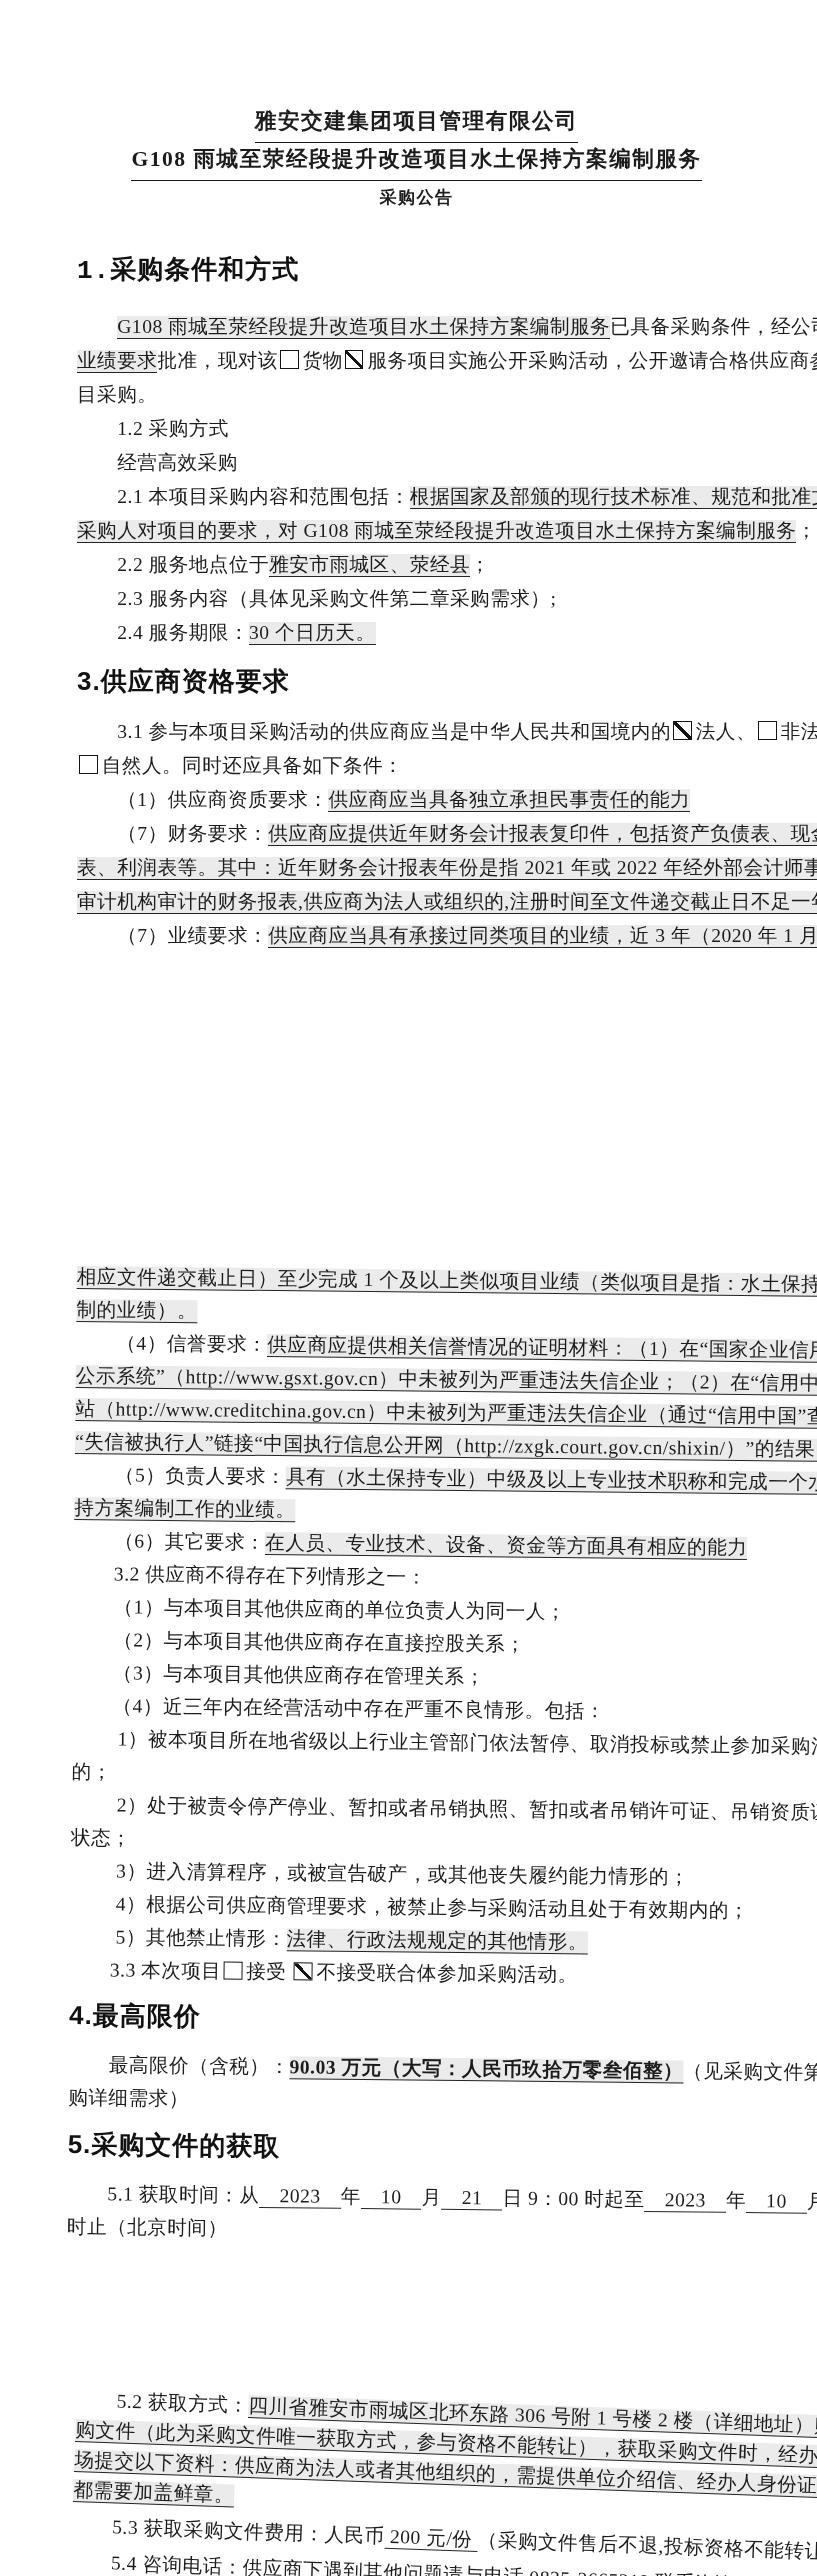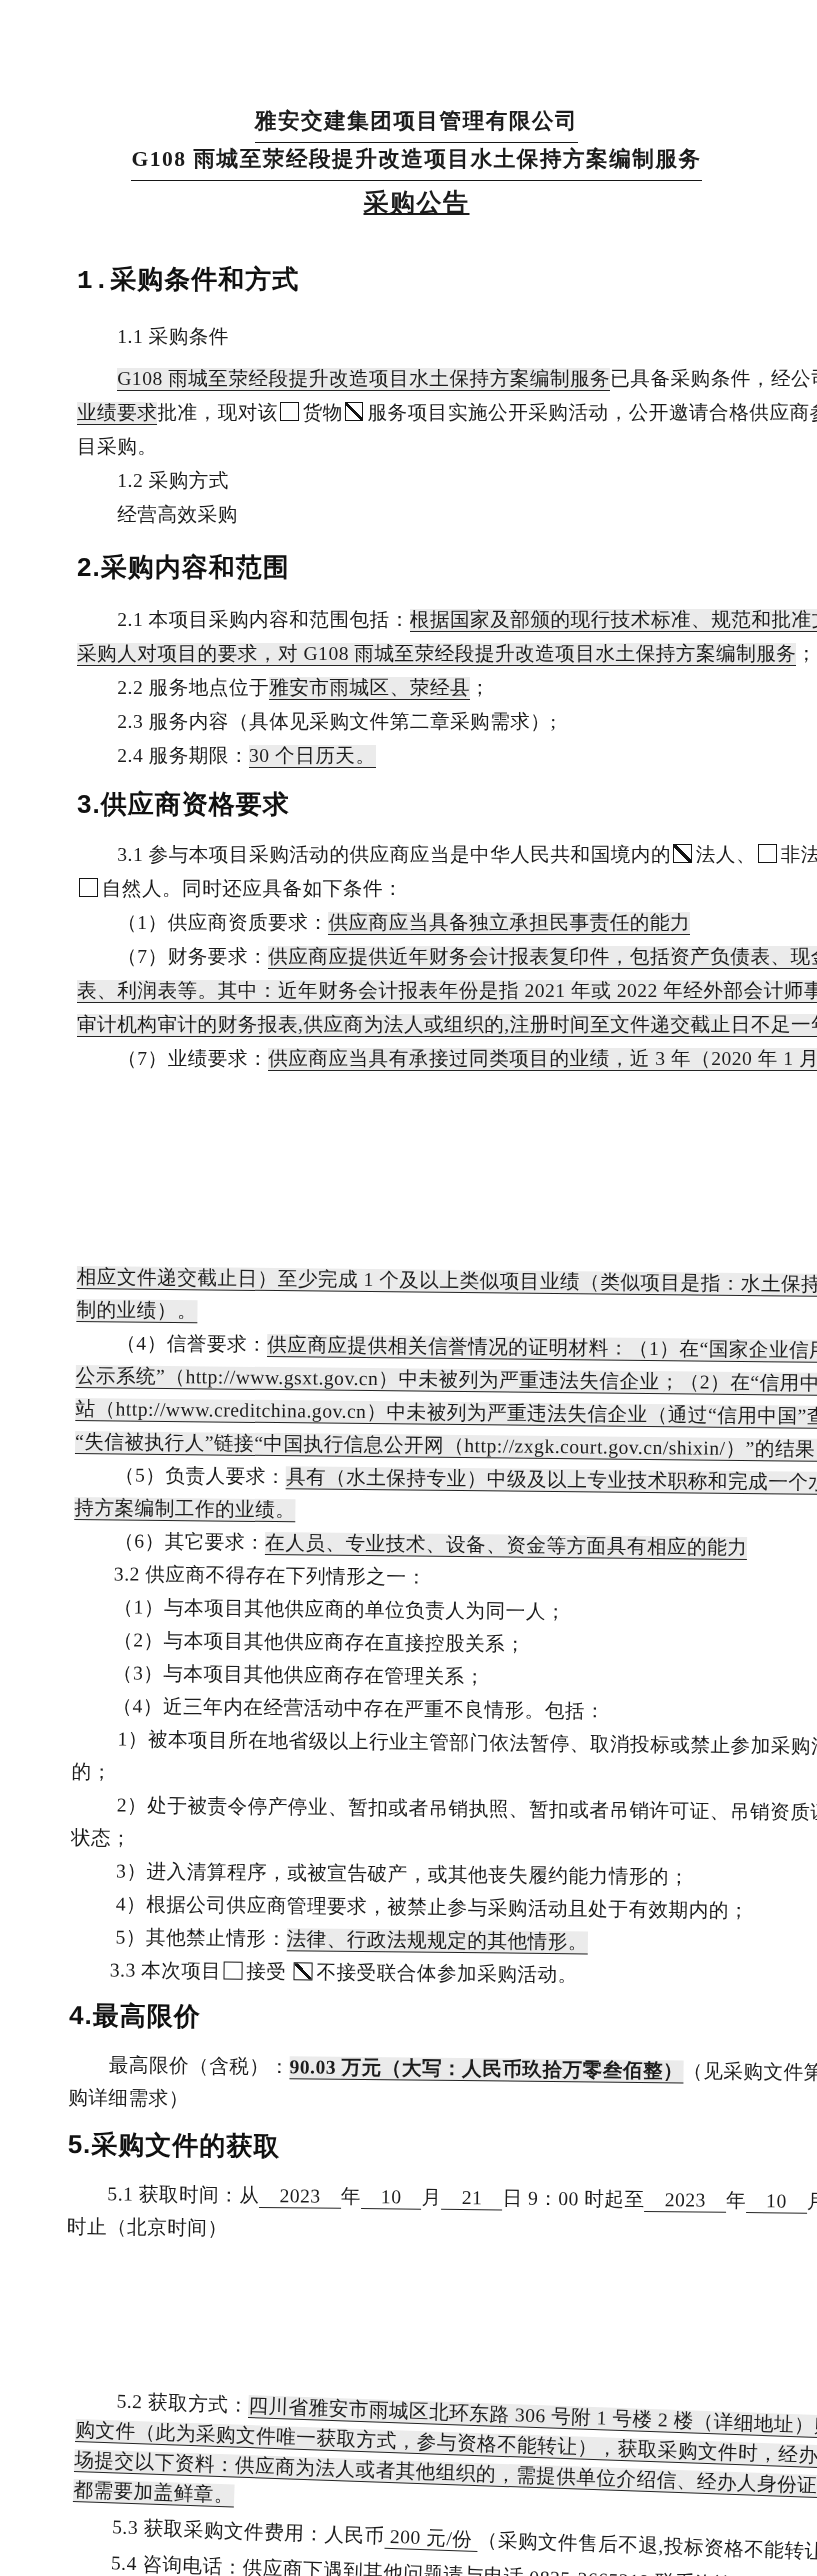--- a/index.html
+++ b/index.html
@@ -10,21 +10,21 @@
     color:#1c1c1c;
   }
   .sect{position:absolute;left:0;width:818px;box-sizing:border-box;padding:0 62px 0 77px;}
   #page1{top:0;padding-top:106px;}
   #page2{top:1260px;transform:rotate(0.6deg);transform-origin:77px 0;}
   #page3{top:2385px;transform:rotate(2deg);transform-origin:77px 0;}
 
   .title{text-align:center;font-weight:bold;font-size:21.6px;letter-spacing:1.5px;white-space:nowrap;}
   #t1{margin-bottom:9.3px;}
   #t2{margin-bottom:12.4px;}
-  #t3{font-size:25px;text-decoration:underline;}
+  #t3{font-size:17px;}
   .tu{border-bottom:1.5px solid #161616;padding-bottom:9px;font-family:Liberation Serif, serif;}
 
   .h{font-family:"Liberation Sans","DejaVu Sans",sans-serif;font-weight:bold;
      font-size:26px;letter-spacing:1px;color:#111;white-space:nowrap;}
   #h1{margin:43px 0 23px;font-family:Liberation Mono, monospace;}
   #h2{margin:18.5px 0 17.5px;}
   #h3{margin:14.4px 0 15.5px;}
   #h4{margin:12.4px 0 14.4px;}
   #h5{margin:13.4px 0 14.4px;}
 
@@ -45,36 +45,32 @@
 </style>
 </head>
 <body>
 
 <section id="page1" class="sect lh66">
   <div class="title" id="t1"><span class="tu">雅安交建集团项目管理有限公司</span></div>
   <div class="title" id="t2"><span class="tu">G108 雨城至荥经段提升改造项目水土保持方案编制服务</span></div>
   <div class="title" id="t3">采购公告</div>
 
   <div class="h" id="h1">1.采购条件和方式</div>
-  <div>
-      <div class="ln"><span class="">　　1.1 采购条件</span></div>
-    </div>
   <div class="mt16">
       <div class="ln"><span class="">　　</span><span class="f">G108 雨城至荥经段提升改造项目水土保持方案编制服务</span><span class="">已具备采购条件，经公司</span></div>
       <div class="ln"><span class="f">业绩要求</span><span class="">批准，现对该</span><span class="box"></span><span class="">货物</span><span class="box slash"></span><span class="">服务项目实施公开采购活动，公开邀请合格供应商参加本项</span></div>
       <div class="ln"><span class="">目采购。</span></div>
     </div>
   <div>
       <div class="ln"><span class="">　　1.2 采购方式</span></div>
     </div>
   <div>
       <div class="ln"><span class="">　　经营高效采购</span></div>
     </div>
 
-  <div class="h" id="h2">2.采购内容和范围</div>
   <div>
       <div class="ln"><span class="">　　2.1 本项目采购内容和范围包括：</span><span class="f">根据国家及部颁的现行技术标准、规范和批准文件及</span></div>
       <div class="ln"><span class="f">采购人对项目的要求，对 G108 雨城至荥经段提升改造项目水土保持方案编制服务</span><span class="">；</span></div>
       <div class="ln"><span class="">　　2.2 服务地点位于</span><span class="f">雅安市雨城区、荥经县</span><span class="">；</span></div>
       <div class="ln"><span class="">　　2.3 服务内容（具体见采购文件第二章采购需求）;</span></div>
       <div class="ln"><span class="">　　2.4 服务期限：</span><span class="f">30 个日历天。</span></div>
     </div>
 
   <div class="h" id="h3">3.供应商资格要求</div>
   <div>

